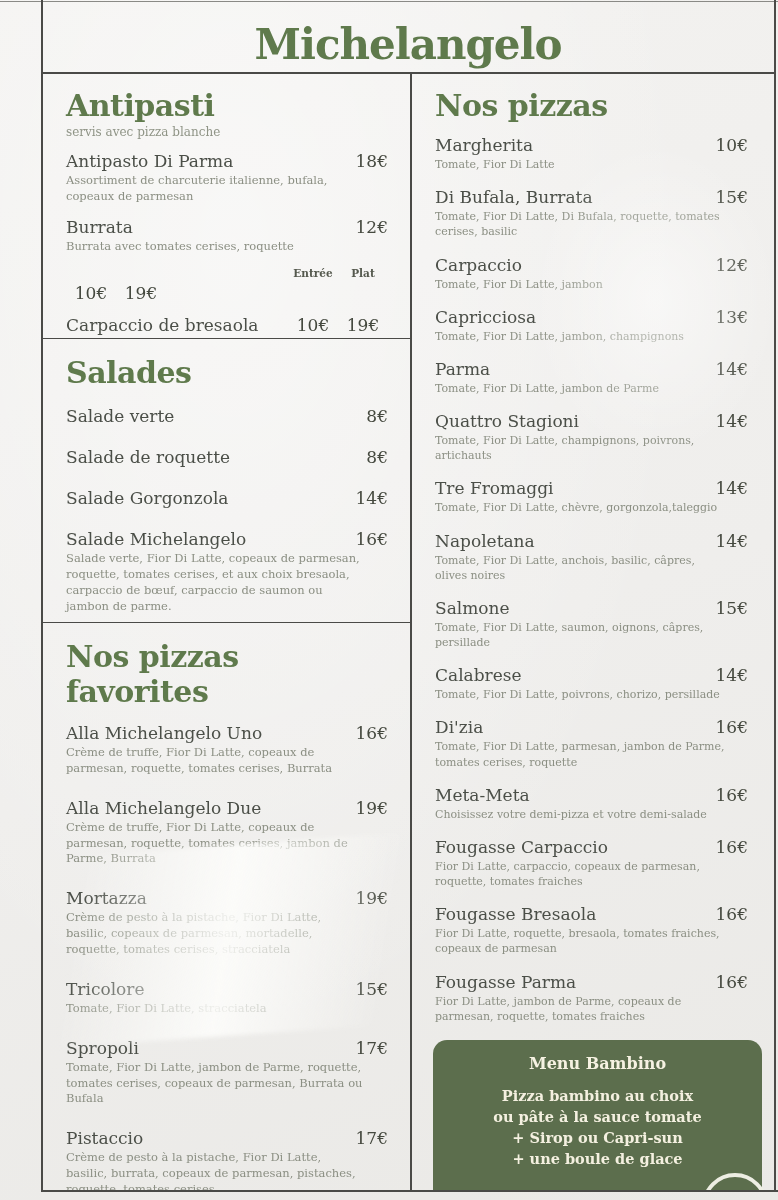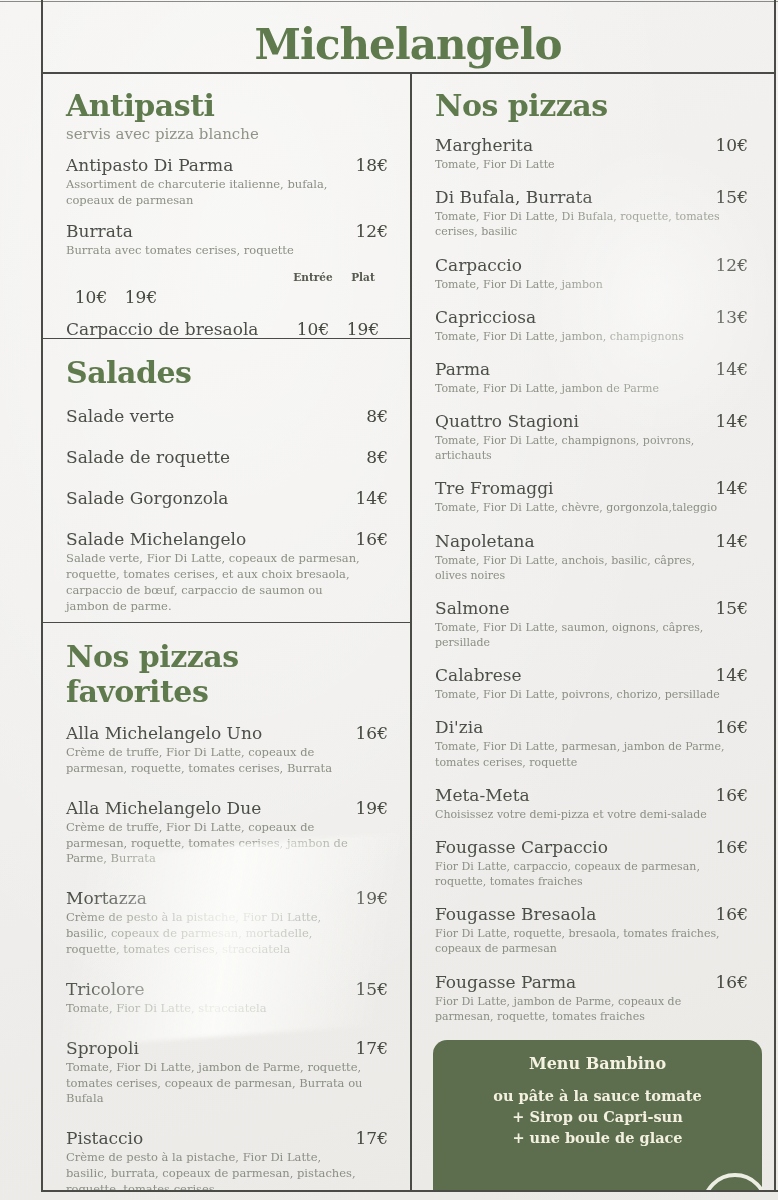--- a/index.html
+++ b/index.html
@@ -32,21 +32,21 @@
   .col-left  { left:42px;  width:368px; }
   .col-right { left:411px; width:363px; }
 
   .menu-section { padding:14px 22px 0 24px; overflow:hidden; }
   .sec-antipasti { height:266px; }
   .sec-salades   { height:284px; border-top:1.5px solid #4a4a47; }
   .sec-favorites { height:568px; border-top:1.5px solid #4a4a47; }
   .sec-pizzas    { height:1118px; padding-right:26px; }
 
   h2.heading { font-size:30px; font-weight:bold; color:#5f7a4c; letter-spacing:-0.5px; margin:2px 0 4px 0; }
-  .subheading { font-size:15px; color:#8f9486; margin:-2px 0 12px 0; }
+  .subheading { font-size:12px; color:#8f9486; margin:-2px 0 12px 0; }
 
   .item { margin-bottom:12px; }
   .sec-salades .item { margin-bottom:21px; }
   .sec-favorites .item { margin-bottom:21px; }
   .sec-pizzas .item { margin-bottom:15px; }
   .row { display:flex; justify-content:space-between; align-items:baseline; }
   .name { font-size:17px; color:#4b4f48; }
   .price { font-size:17px; color:#45493f; white-space:nowrap; }
   .desc { font-size:11.5px; line-height:1.38; color:#8b8f83; max-width:300px; margin-top:2px; }
   .sec-pizzas .desc { font-size:11px; max-width:295px; }
@@ -356,20 +356,21 @@
             <span class="price">16€</span>
           </div>
           <div class="desc">Fior Di Latte, jambon de Parme, copeaux de parmesan, roquette, tomates fraiches</div>
         </div>
       </div>
 
     <div class="bambino">
       <div class="b-title">Menu Bambino</div>
       <div>
 
+          <div class="b-line">Pizza bambino au choix</div>
 
           <div class="b-line">ou pâte à la sauce tomate</div>
 
           <div class="b-line">+ Sirop ou Capri-sun</div>
 
           <div class="b-line">+ une boule de glace</div>
         </div>
       <div class="b-price">9€</div>
     </div>
   </section>

